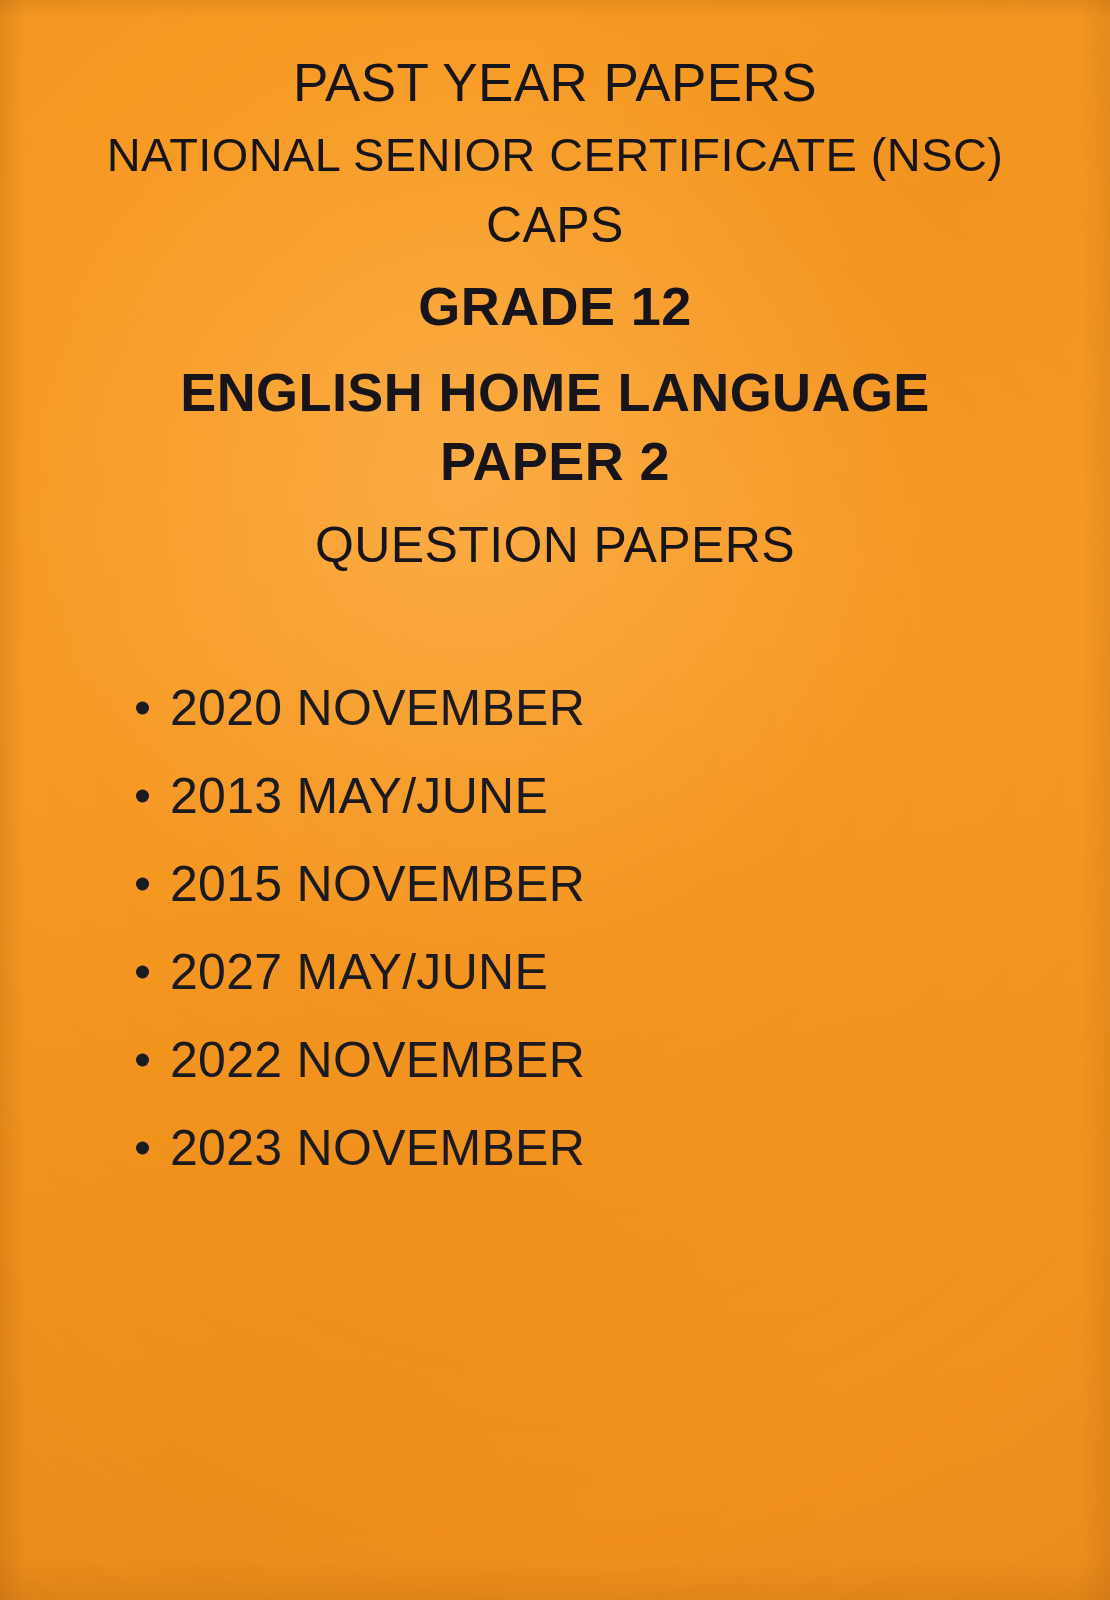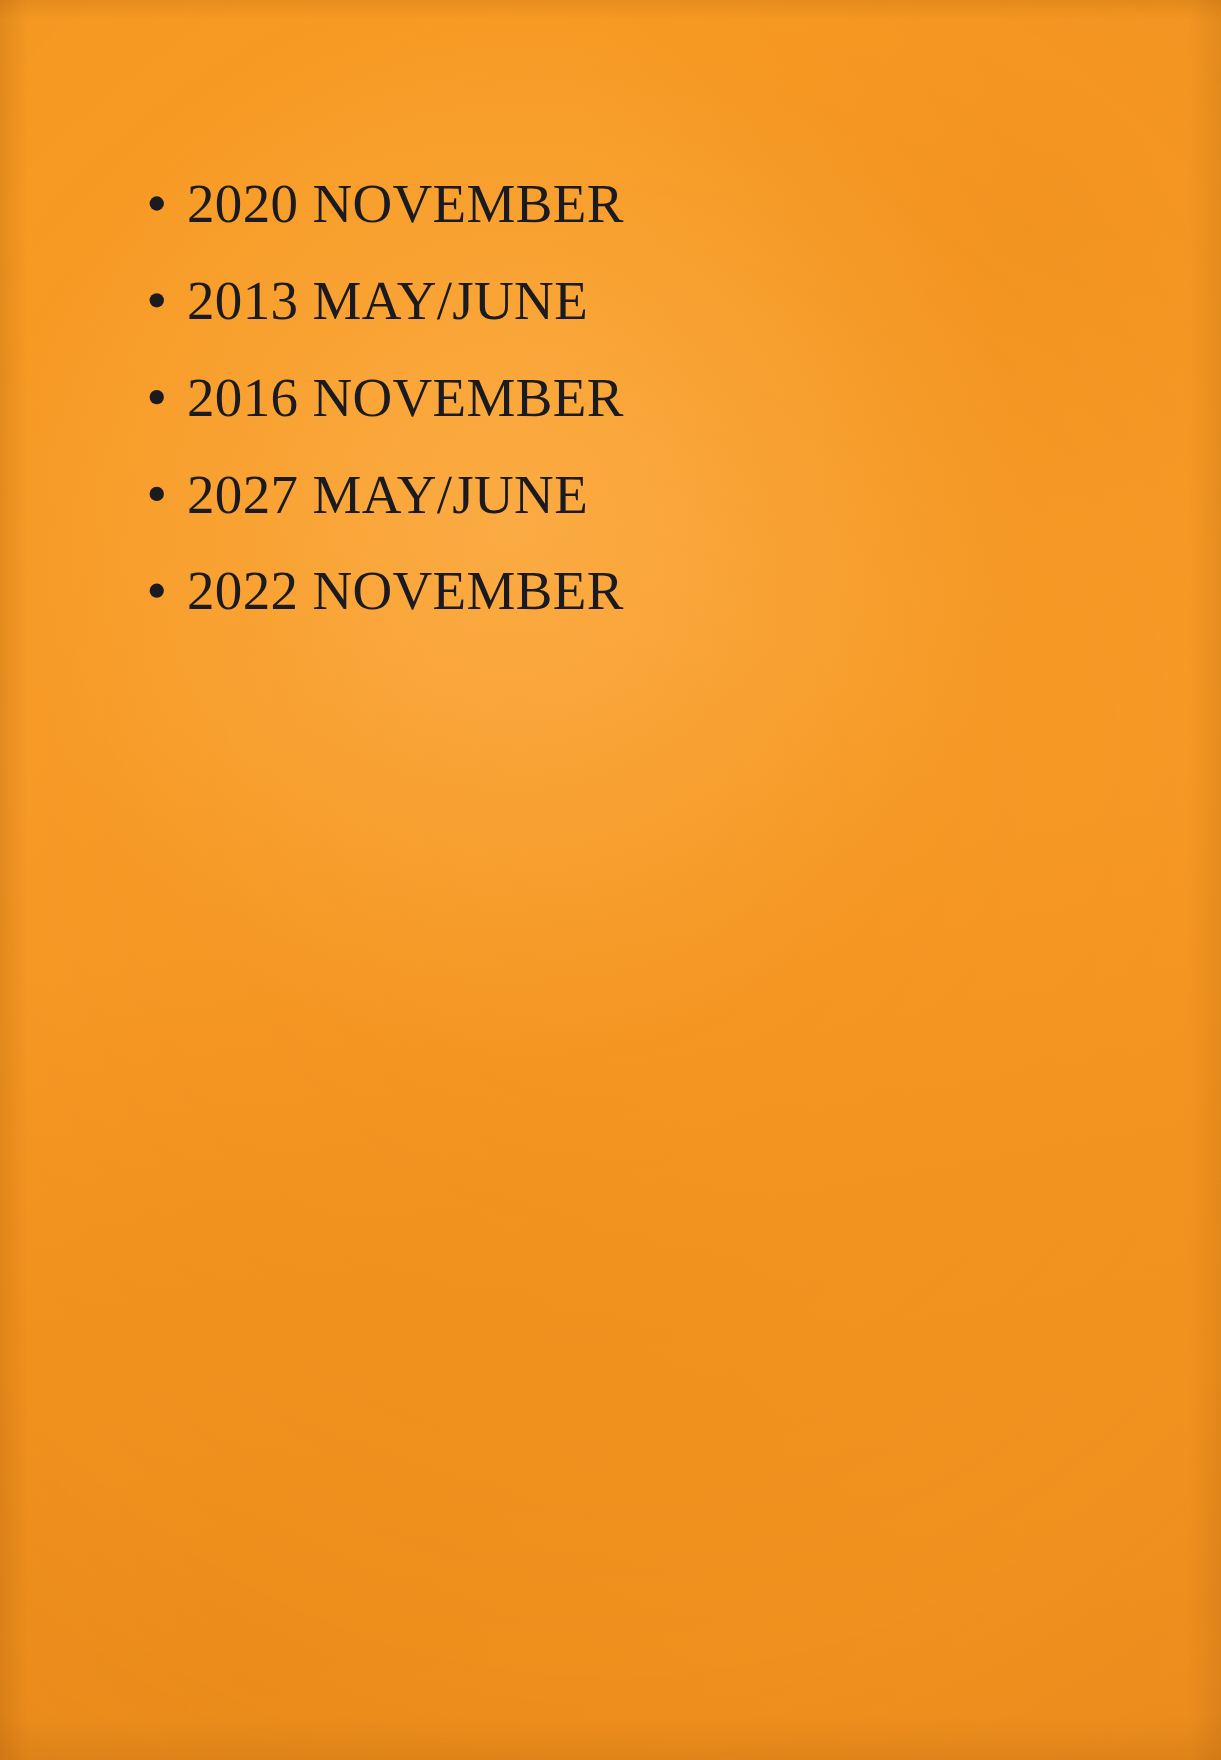--- a/index.html
+++ b/index.html
@@ -109,21 +109,20 @@
   .h-line7 {
     font-size: 50px;
     font-weight: 400;
     margin-bottom: 0;
   }
 
   .paper-list {
     margin: 108px 0 0 0;
     padding: 0 0 0 96px;
     list-style: none;
-    font-family: Liberation Serif, serif;
   }
   .paper-list li {
     position: relative;
     font-size: 50px;
     color: #1b1a1e;
     line-height: 1.0;
     margin-bottom: 38px;
     letter-spacing: 0.3px;
     padding-left: 34px;
   }
@@ -143,38 +142,51 @@
 
 <div class="page">
   <div class="edge-top"></div>
   <div class="edge-left"></div>
   <div class="edge-right"></div>
   <div class="edge-bottom"></div>
   <div class="grain"></div>
 
   <div class="content">
 
+    <div class="heading">
+      <div class="h-line1">PAST YEAR PAPERS</div>
+      <div class="h-line2">NATIONAL SENIOR CERTIFICATE (NSC)</div>
+      <div class="h-line3">CAPS</div>
+      <div class="h-line4">GRADE 12</div>
+      <div class="h-line5">ENGLISH HOME LANGUAGE</div>
+      <div class="h-line6">PAPER 2</div>
+      <div class="h-line7">QUESTION PAPERS</div>
+    </div>
 
     <ul class="paper-list">
       <li>
         <span class="bullet"></span>
         <span>2020 NOVEMBER</span>
       </li>
       <li>
         <span class="bullet"></span>
         <span>2013 MAY/JUNE</span>
       </li>
       <li>
         <span class="bullet"></span>
-        <span>2016 NOVEMBER</span>
+        <span>2015 NOVEMBER</span>
       </li>
       <li>
         <span class="bullet"></span>
         <span>2027 MAY/JUNE</span>
       </li>
       <li>
         <span class="bullet"></span>
         <span>2022 NOVEMBER</span>
       </li>
+      <li>
+        <span class="bullet"></span>
+        <span>2023 NOVEMBER</span>
+      </li>
     </ul>
 
   </div>
 </div>
 
 </body></html>

